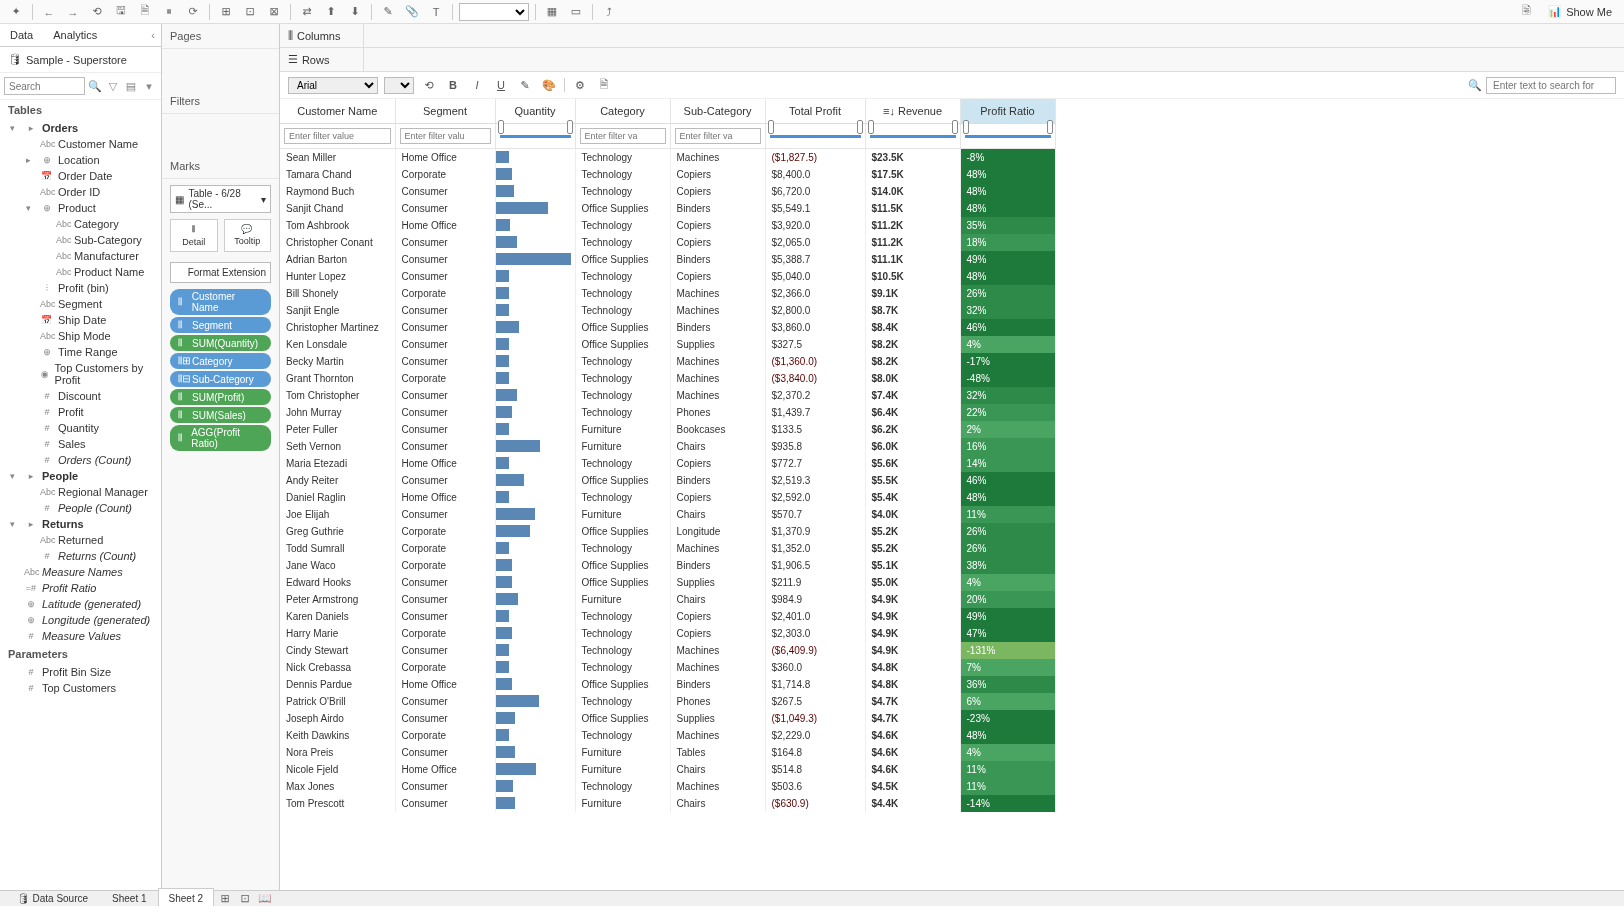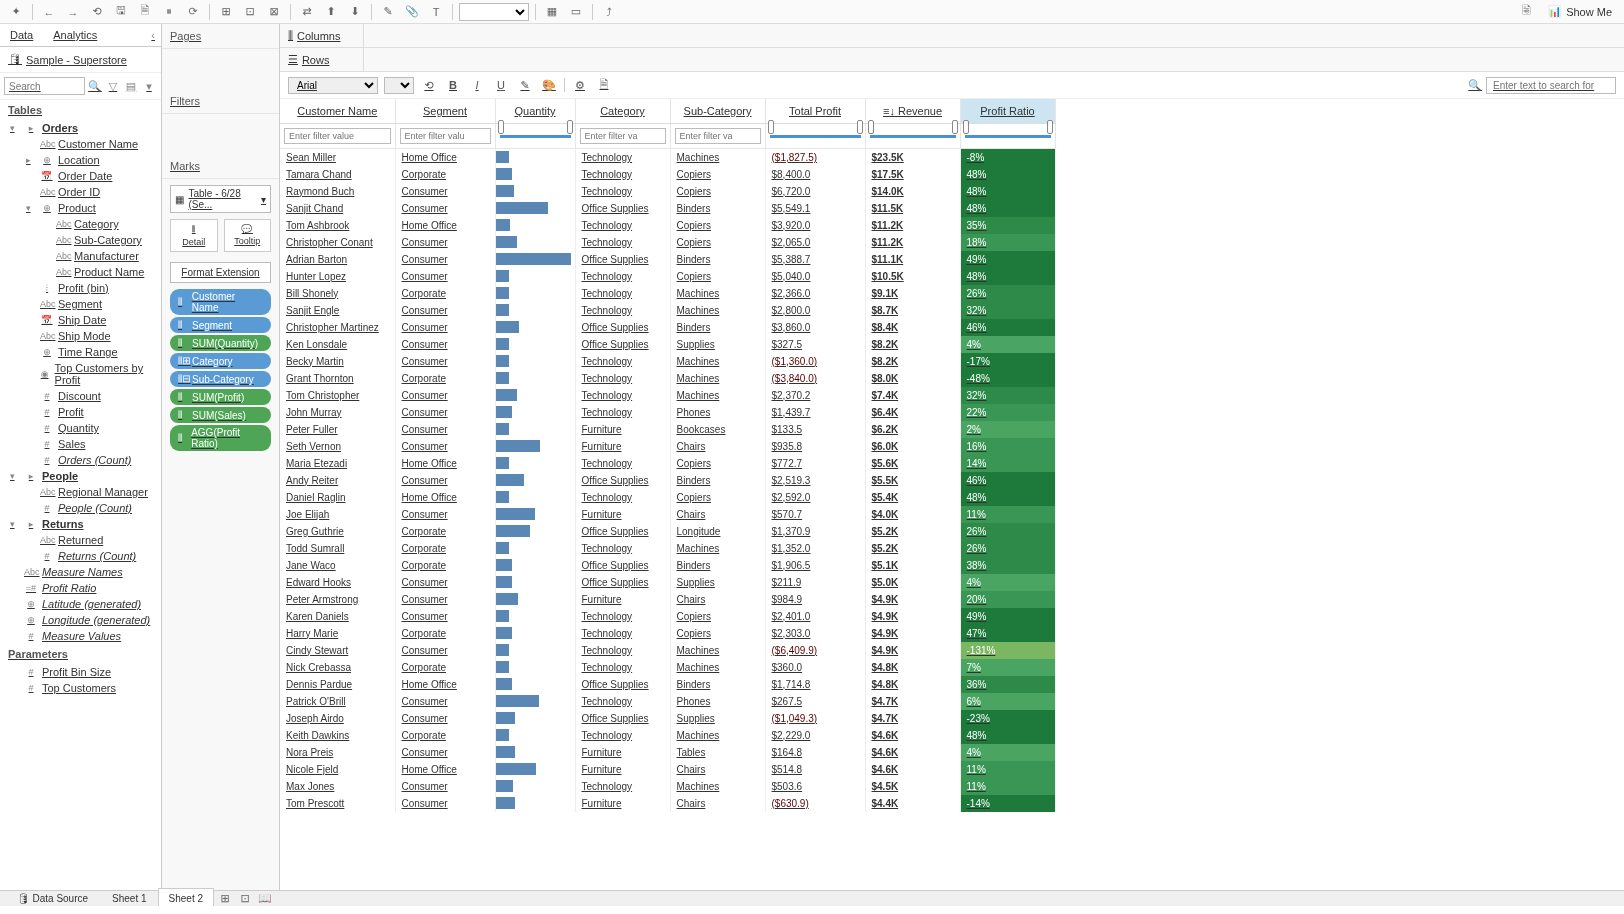--- a/index.html
+++ b/index.html
@@ -7,21 +7,21 @@
 
 
 .top-toolbar { height: 24px; display: flex; align-items: center; border-bottom: 1px solid #ddd; padding: 0 6px; gap: 4px; background: #fafafa; }
 .tb-icon { width: 20px; height: 20px; display: flex; align-items: center; justify-content: center; color: #666; cursor: pointer; }
 .tb-sep { width: 1px; height: 16px; background: #ccc; margin: 0 2px; }
 .tb-dropdown-sm { width: 70px; height: 18px; border: 1px solid #bbb; background: #fff; }
 .tb-right { margin-left: auto; display: flex; align-items: center; gap: 6px; }
 .show-me { display: flex; align-items: center; gap: 4px; cursor: pointer; padding: 3px 6px; }
 
 
-.main { display: flex; height: calc(100vh - 24px - 24px); text-decoration: underline; }
+.main { display: flex; height: calc(100vh - 24px - 24px); }
 
 
 .left-panel { width: 162px; border-right: 1px solid #ccc; display: flex; flex-direction: column; background: #fff; }
 .lp-tabs { display: flex; border-bottom: 1px solid #ccc; }
 .lp-tab { padding: 5px 10px; cursor: pointer; font-size: 11px; }
 .lp-tab.active { font-weight: normal; }
 .lp-datasource { padding: 6px 8px; display: flex; align-items: center; gap: 4px; border-bottom: 1px solid #eee; }
 .lp-search { display: flex; padding: 4px; gap: 2px; border-bottom: 1px solid #eee; }
 .lp-search input { flex: 1; border: 1px solid #bbb; padding: 2px 4px; font-size: 10px; width: 70px; }
 .lp-search-btn { width: 16px; height: 18px; display: flex; align-items: center; justify-content: center; color: #888; cursor: pointer; }
@@ -40,21 +40,21 @@
 .mid-panel { width: 118px; border-right: 1px solid #ccc; display: flex; flex-direction: column; background: #f8f8f8; }
 .mid-section { padding: 6px 8px; font-size: 11px; color: #555; border-bottom: 1px solid #e5e5e5; }
 .mid-shelf { min-height: 40px; }
 .marks-type { margin: 6px 8px; border: 1px solid #bbb; background: #fff; padding: 2px 4px; font-size: 10px; display: flex; align-items: center; gap: 4px; }
 .marks-buttons { display: flex; margin: 0 8px 6px; gap: 6px; }
 .mark-btn { flex: 1; display: flex; flex-direction: column; align-items: center; padding: 4px 0; border: 1px solid #ccc; background: #fff; cursor: pointer; font-size: 9px; gap: 2px; }
 .pill { margin: 2px 8px; border-radius: 9px; padding: 2px 8px; font-size: 10px; color: #fff; display: flex; align-items: center; gap: 4px; }
 .pill.blue { background: #5b9bd5; }
 .pill.green { background: #4ea555; }
 .pill-icon { width: 10px; }
-.format-ext { margin: 4px 8px; border: 1px solid #bbb; background: #fff; padding: 4px; text-align: center; font-size: 10px; }
+.format-ext { margin: 4px 8px; border: 1px solid #bbb; background: #fff; padding: 4px; text-align: right; font-size: 10px; }
 
 
 .shelves-col { flex: 1; display: flex; flex-direction: column; }
 .shelf-row { display: flex; align-items: center; border-bottom: 1px solid #ddd; background: #f8f8f8; height: 24px; }
 .shelf-label { width: 84px; padding: 0 8px; display: flex; align-items: center; gap: 4px; font-size: 11px; border-right: 1px solid #ddd; height: 100%; }
 .shelf-zone { flex: 1; height: 100%; }
 
 
 .format-bar { display: flex; align-items: center; padding: 4px 8px; gap: 6px; border-bottom: 1px solid #eee; background: #fff; }
 .fb-select { border: 1px solid #bbb; padding: 1px 4px; font-size: 10px; }

